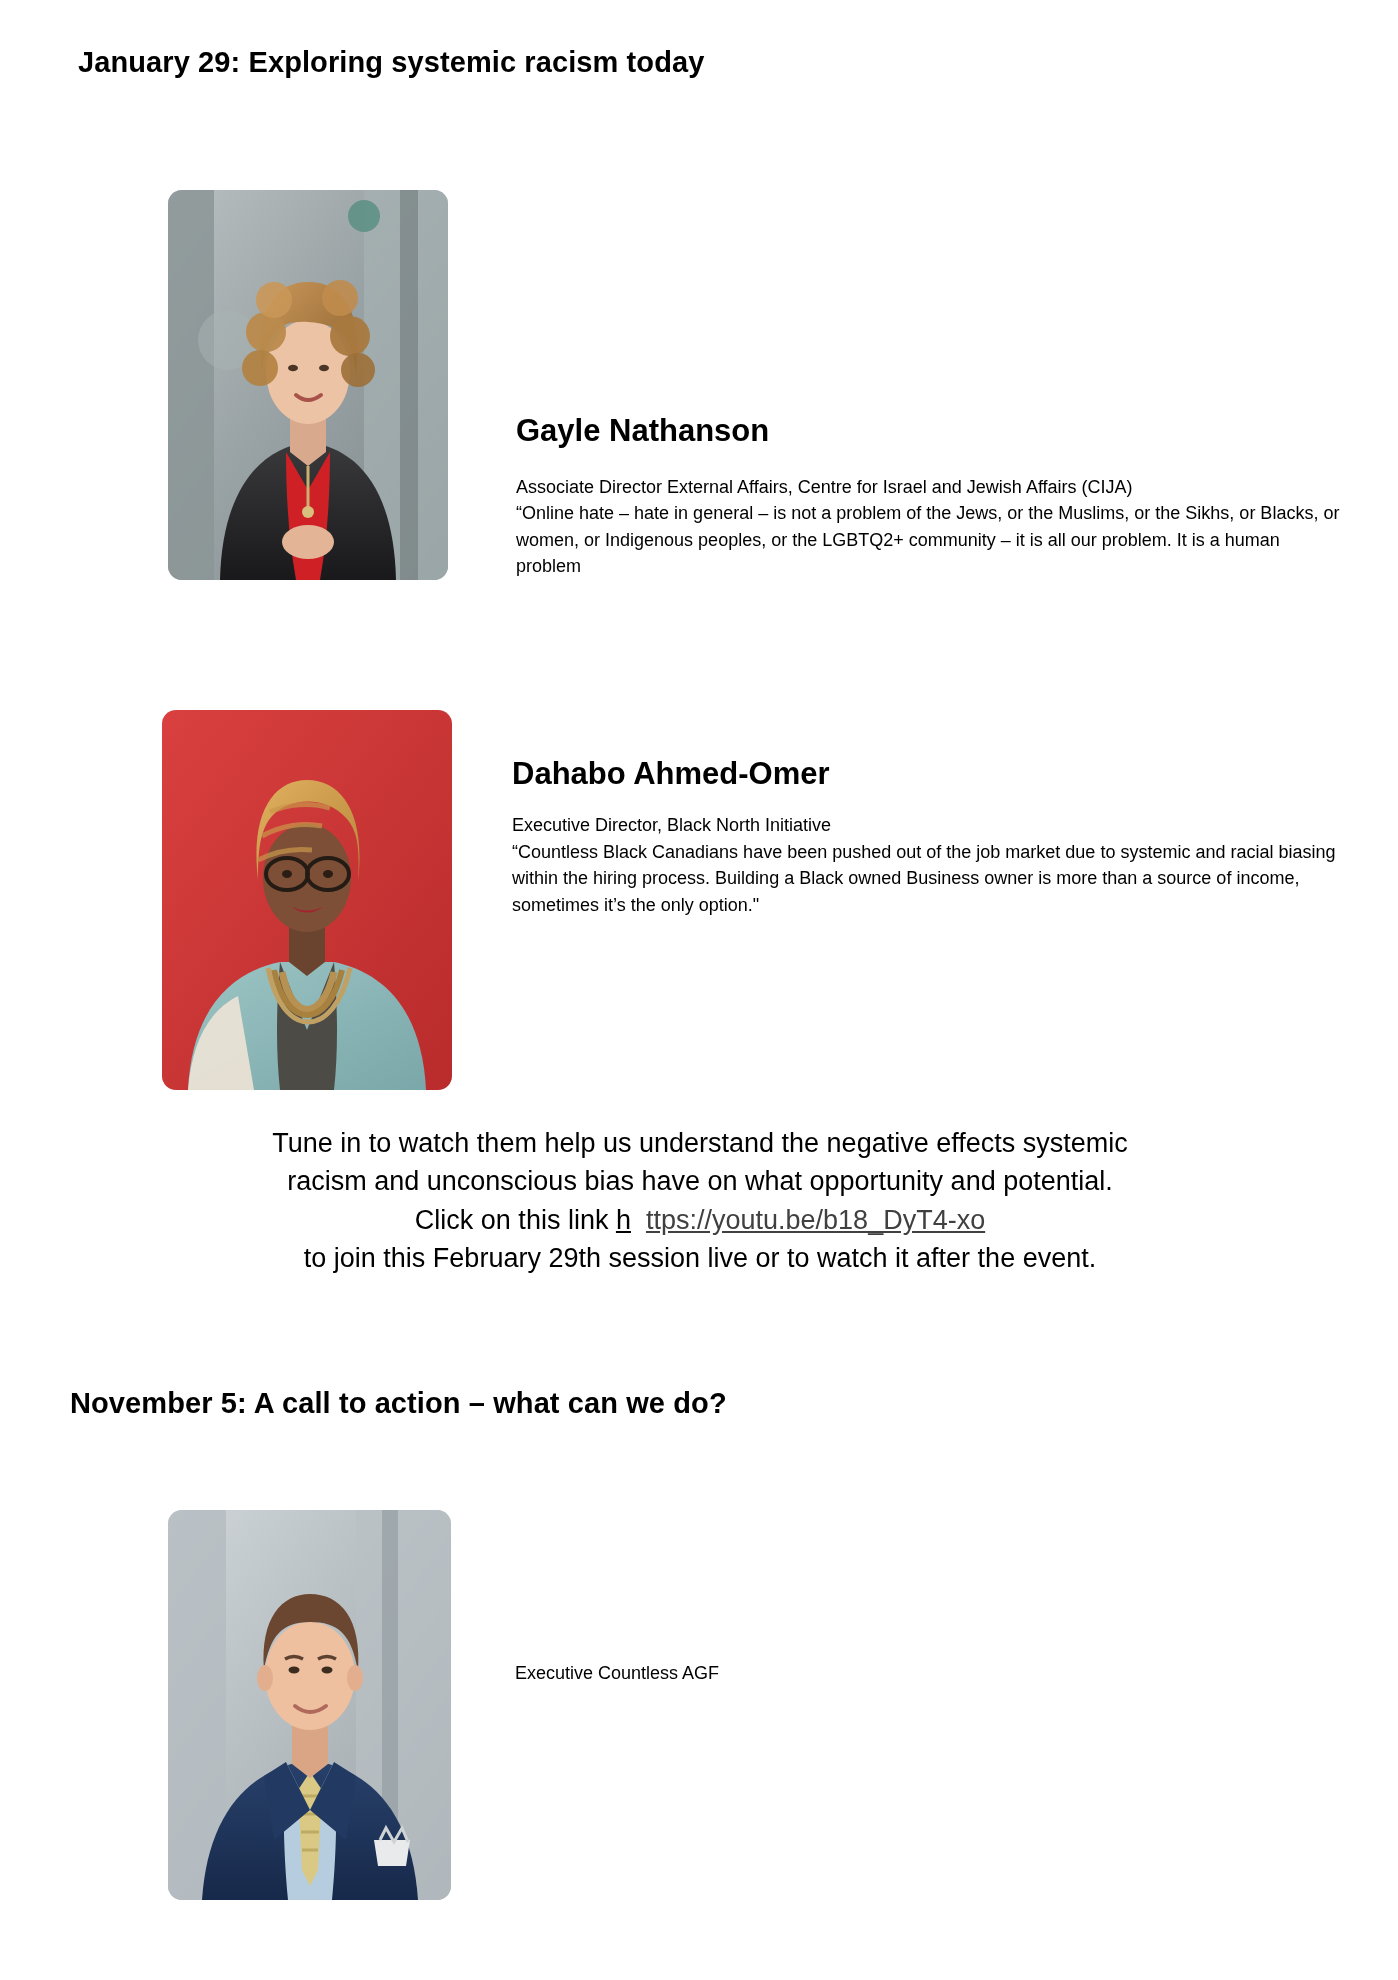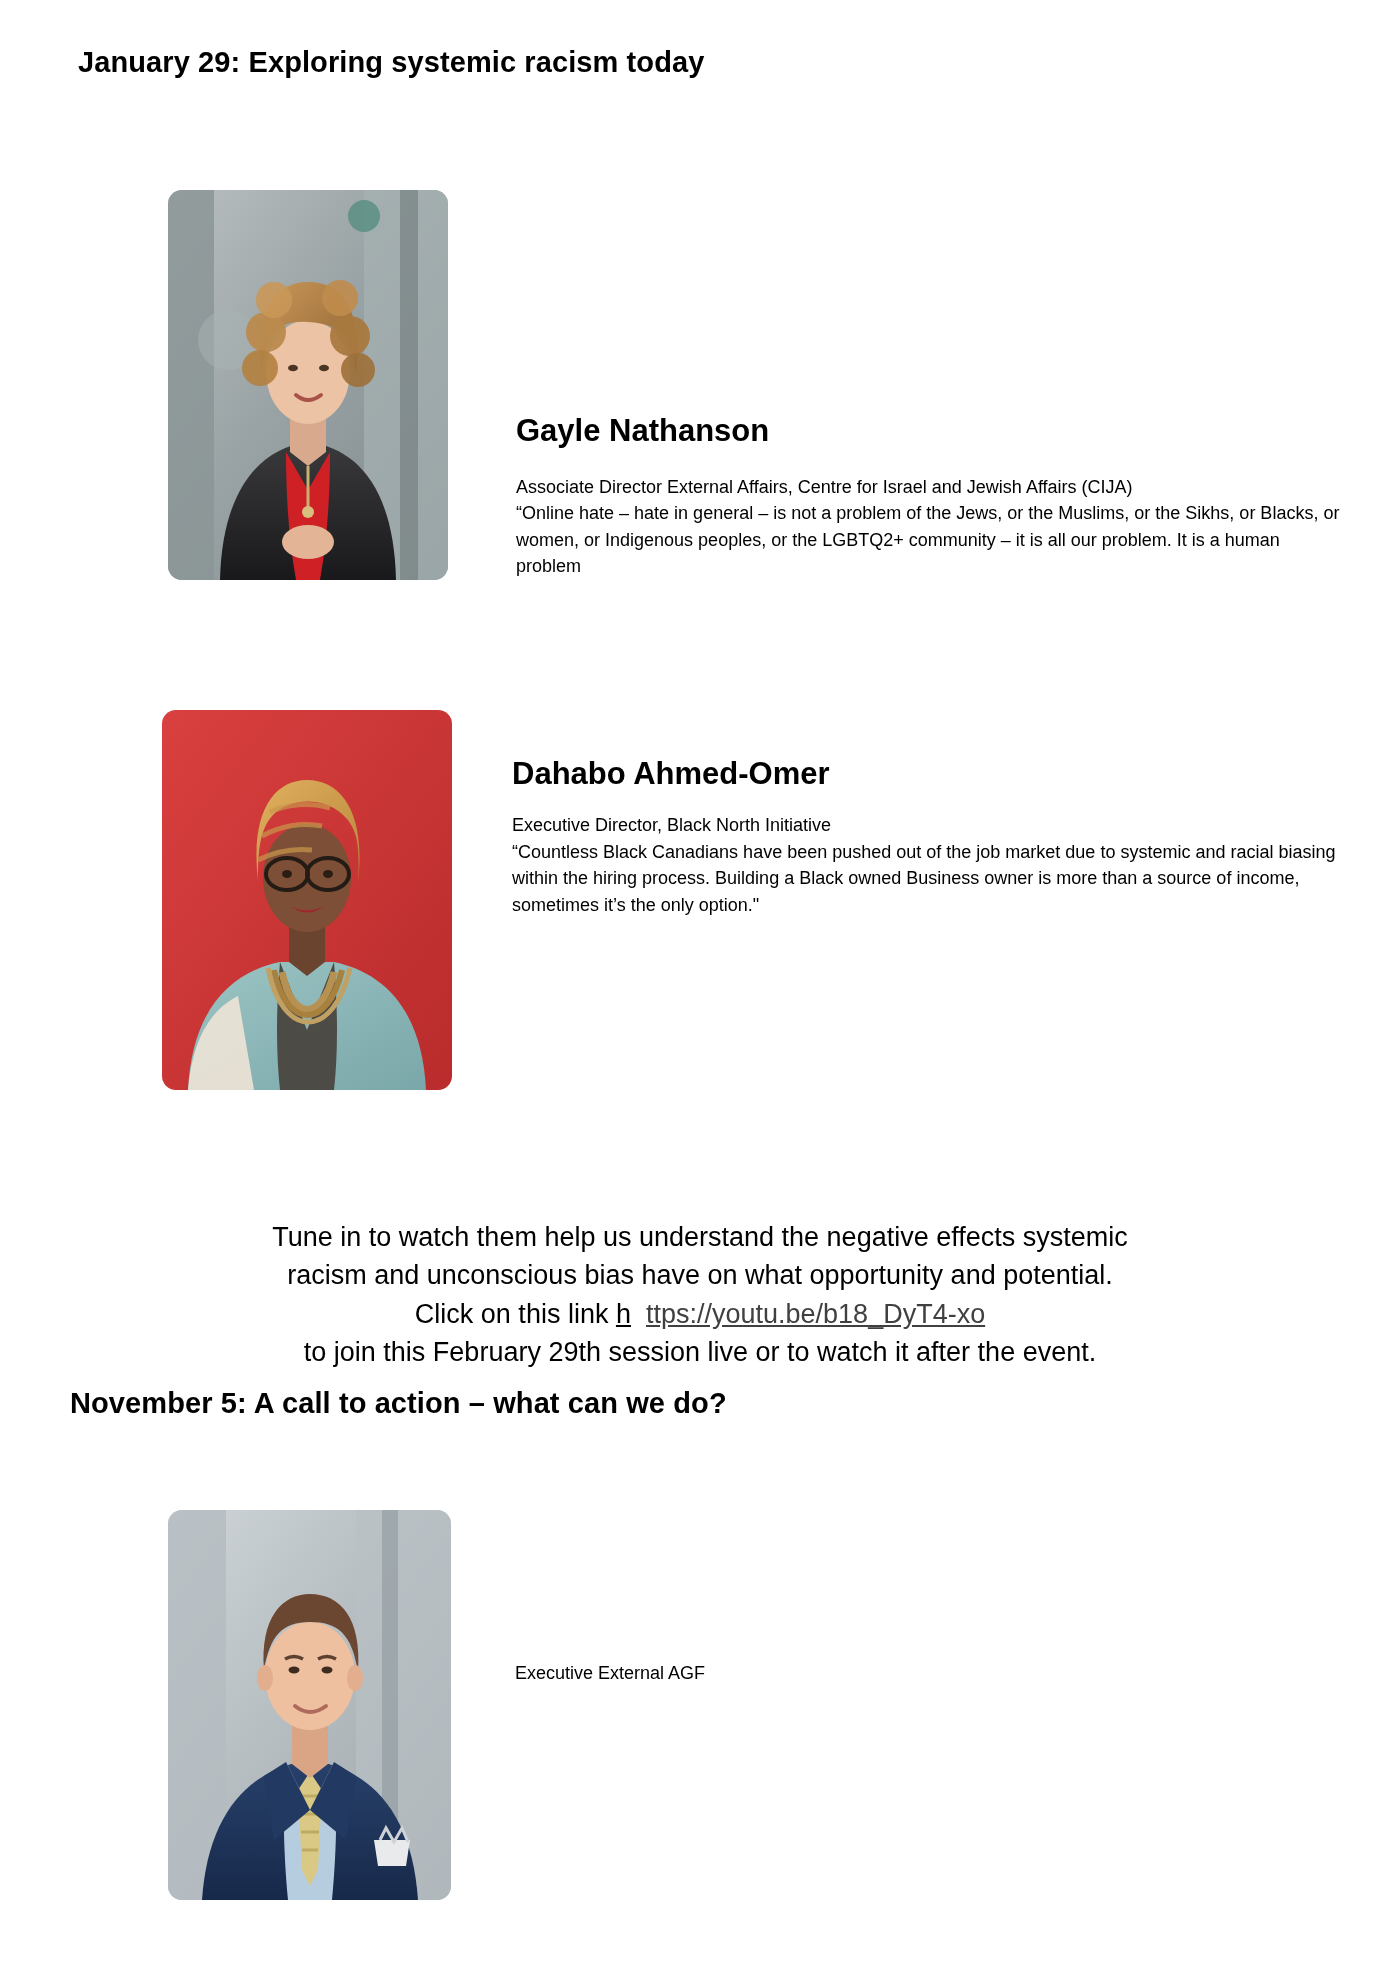--- a/index.html
+++ b/index.html
@@ -97,21 +97,21 @@
     width: 1180px;
   }
   #speaker-blake .portrait { width: 283px; height: 390px; margin-right: 64px; }
   #speaker-blake .speaker-text { width: 700px; padding-top: 150px; }
   #speaker-blake .speaker-name { margin-bottom: 22px; }
 
   
   #tune-in {
     position: absolute;
     left: 60px;
-    top: 1218px;
+    top: 1124px;
     width: 1280px;
     text-align: center;
     font-size: 27px;
     line-height: 1.42;
   }
   #tune-in .line { display: block; }
   .link-text {
     text-decoration: underline;
     color: #404040;
   }
@@ -289,17 +289,17 @@
 
         <ellipse cx="126" cy="160" rx="5.5" ry="3.4" fill="#3c2b1e"></ellipse>
         <ellipse cx="159" cy="160" rx="5.5" ry="3.4" fill="#3c2b1e"></ellipse>
         <path d="M117 149 Q126 144 135 149" stroke="#5c4030" stroke-width="3.5" fill="none"></path>
         <path d="M150 149 Q159 144 168 149" stroke="#5c4030" stroke-width="3.5" fill="none"></path>
 
         <path d="M127 196 Q142 208 158 196" stroke="#b06a5b" stroke-width="4" fill="none" stroke-linecap="round"></path>
       </svg>
     </div>
     <div class="speaker-text">
-      <p class="speaker-body">Executive External AGF</p>
+      <p class="speaker-body">Executive Countless AGF</p>
     </div>
   </div>
 
 </div>
 
 </body></html>

